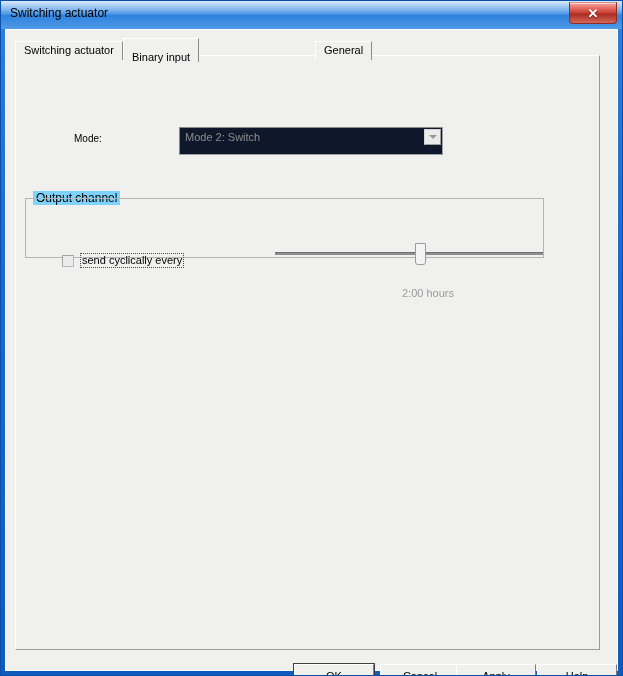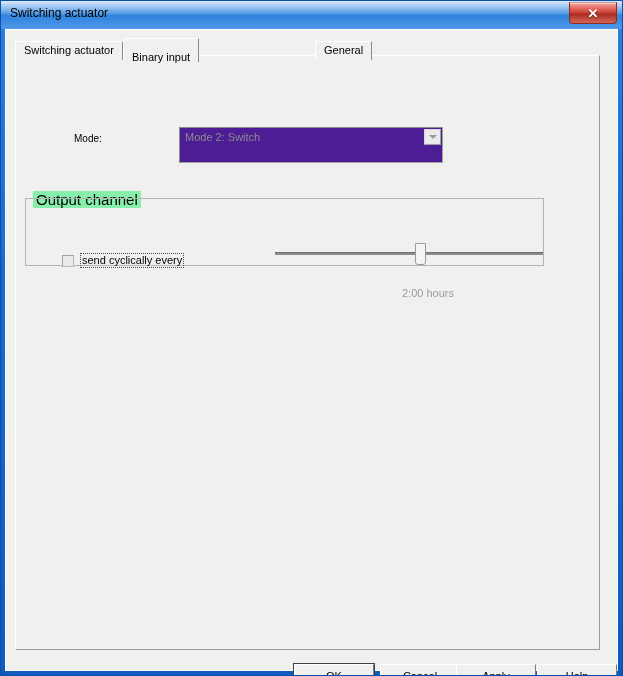--- a/index.html
+++ b/index.html
@@ -164,23 +164,23 @@
     top: 103px;
     font-size: 10px;
     color: #000000;
     margin-left: 40px;
   }
   .combo {
     position: absolute;
     left: 173px;
     top: 97px;
     width: 264px;
-    height: 36px;
-    box-sizing: border-box;
-    background: #4c1d95;
+    height: 28px;
+    box-sizing: border-box;
+    background: #0f172a;
     border: 1px solid #a0a0a0;
     border-top-color: #8a8a8a;
     border-left-color: #8a8a8a;
   }
   .combo-text {
     position: absolute;
     left: 5px;
     top: 3px;
     font-size: 11px;
     color: #8c8c8c;
@@ -207,32 +207,32 @@
     border-right: 4px solid transparent;
     border-top: 4px solid #9a9a9a;
   }
 
   
   .groupbox {
     position: absolute;
     left: 19px;
     top: 168px;
     width: 519px;
-    height: 68px;
+    height: 60px;
     box-sizing: border-box;
     border: 1px solid #b4b4b4;
     border-top-color: #b4b4b4;
   }
   .groupbox-title {
     position: absolute;
     left: 27px;
     top: 161px;
-    background: #86efac;
+    background: #7dd3fc;
     padding: 0 3px;
-    font-size: 15px;
+    font-size: 12px;
     color: #000000;
     white-space: nowrap;
   }
 
   
   .checkrow {
     position: absolute;
     left: 36px;
     top: 54px;
     display: flex;

